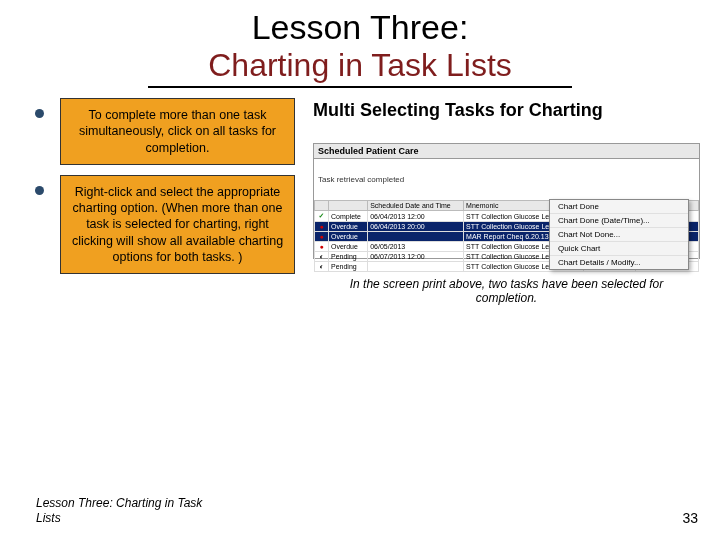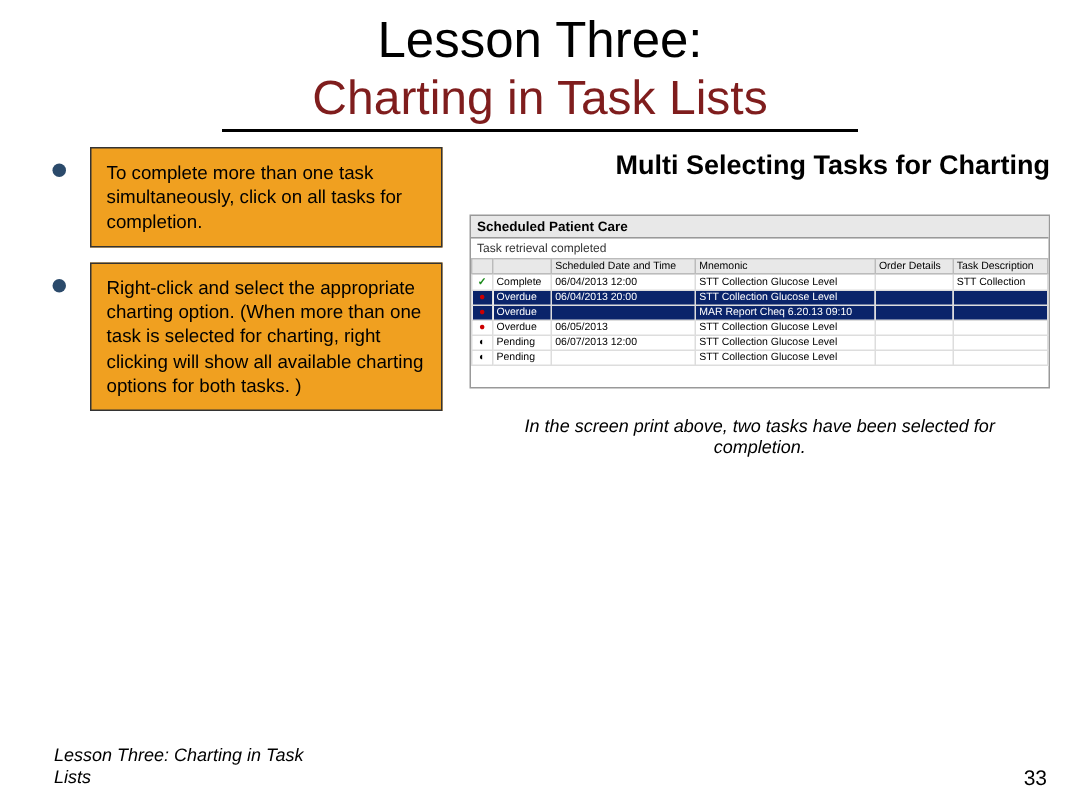--- a/index.html
+++ b/index.html
@@ -38,59 +38,60 @@
   }
   .bullet-box {
     background: #f0a020;
     border: 1px solid #333;
     padding: 8px 10px;
     margin-bottom: 10px;
     font-size: 12.5px;
     line-height: 1.3;
     color: #000;
     position: relative;
+    text-align: center;
   }
   .bullet-box::before {
     content: "";
     position: absolute;
     left: -26px;
     top: 10px;
     width: 9px;
     height: 9px;
     background: #2b4a6b;
     border-radius: 50%;
   }
   .right-col {
     flex: 1;
     padding-left: 18px;
   }
   .right-title {
     font-size: 18px;
     font-weight: bold;
-    text-align: right;
+    text-align: left;
     margin-bottom: 22px;
     margin-top: 2px;
   }
   .screenshot {
     width: 100%;
     height: 116px;
     border: 1px solid #999;
     background: #fff;
     position: relative;
     font-size: 8px;
   }
   .sched-header {
     background: #e8e8e8;
     border-bottom: 1px solid #999;
     padding: 2px 4px;
     font-size: 9px;
     font-weight: bold;
   }
   .sched-sub {
-    padding: 2px 4px;
+    padding: 16px 4px;
     font-size: 8px;
     color: #333;
   }
   .task-table {
     width: 100%;
     border-collapse: collapse;
     font-size: 7px;
   }
   .task-table th {
     background: #e8e8e8;
@@ -226,20 +227,27 @@
             <tr>
               <td class="icon-cell"><span class="">◐</span></td>
               <td>Pending</td>
               <td></td>
               <td>STT Collection Glucose Level</td>
               <td></td>
               <td></td>
             </tr>
           </tbody>
       </table>
+      <div class="context-menu" id="ctx-menu">
+          <div>Chart Done</div>
+          <div>Chart Done (Date/Time)...</div>
+          <div>Chart Not Done...</div>
+          <div>Quick Chart</div>
+          <div>Chart Details / Modify...</div>
+        </div>
     </div>
 
     <div class="caption">In the screen print above, two tasks have been selected for completion.</div>
   </div>
 </div>
 
 <div class="footer-left">Lesson Three: Charting in Task Lists</div>
 <div class="footer-right">33</div>
 
 </body></html>

